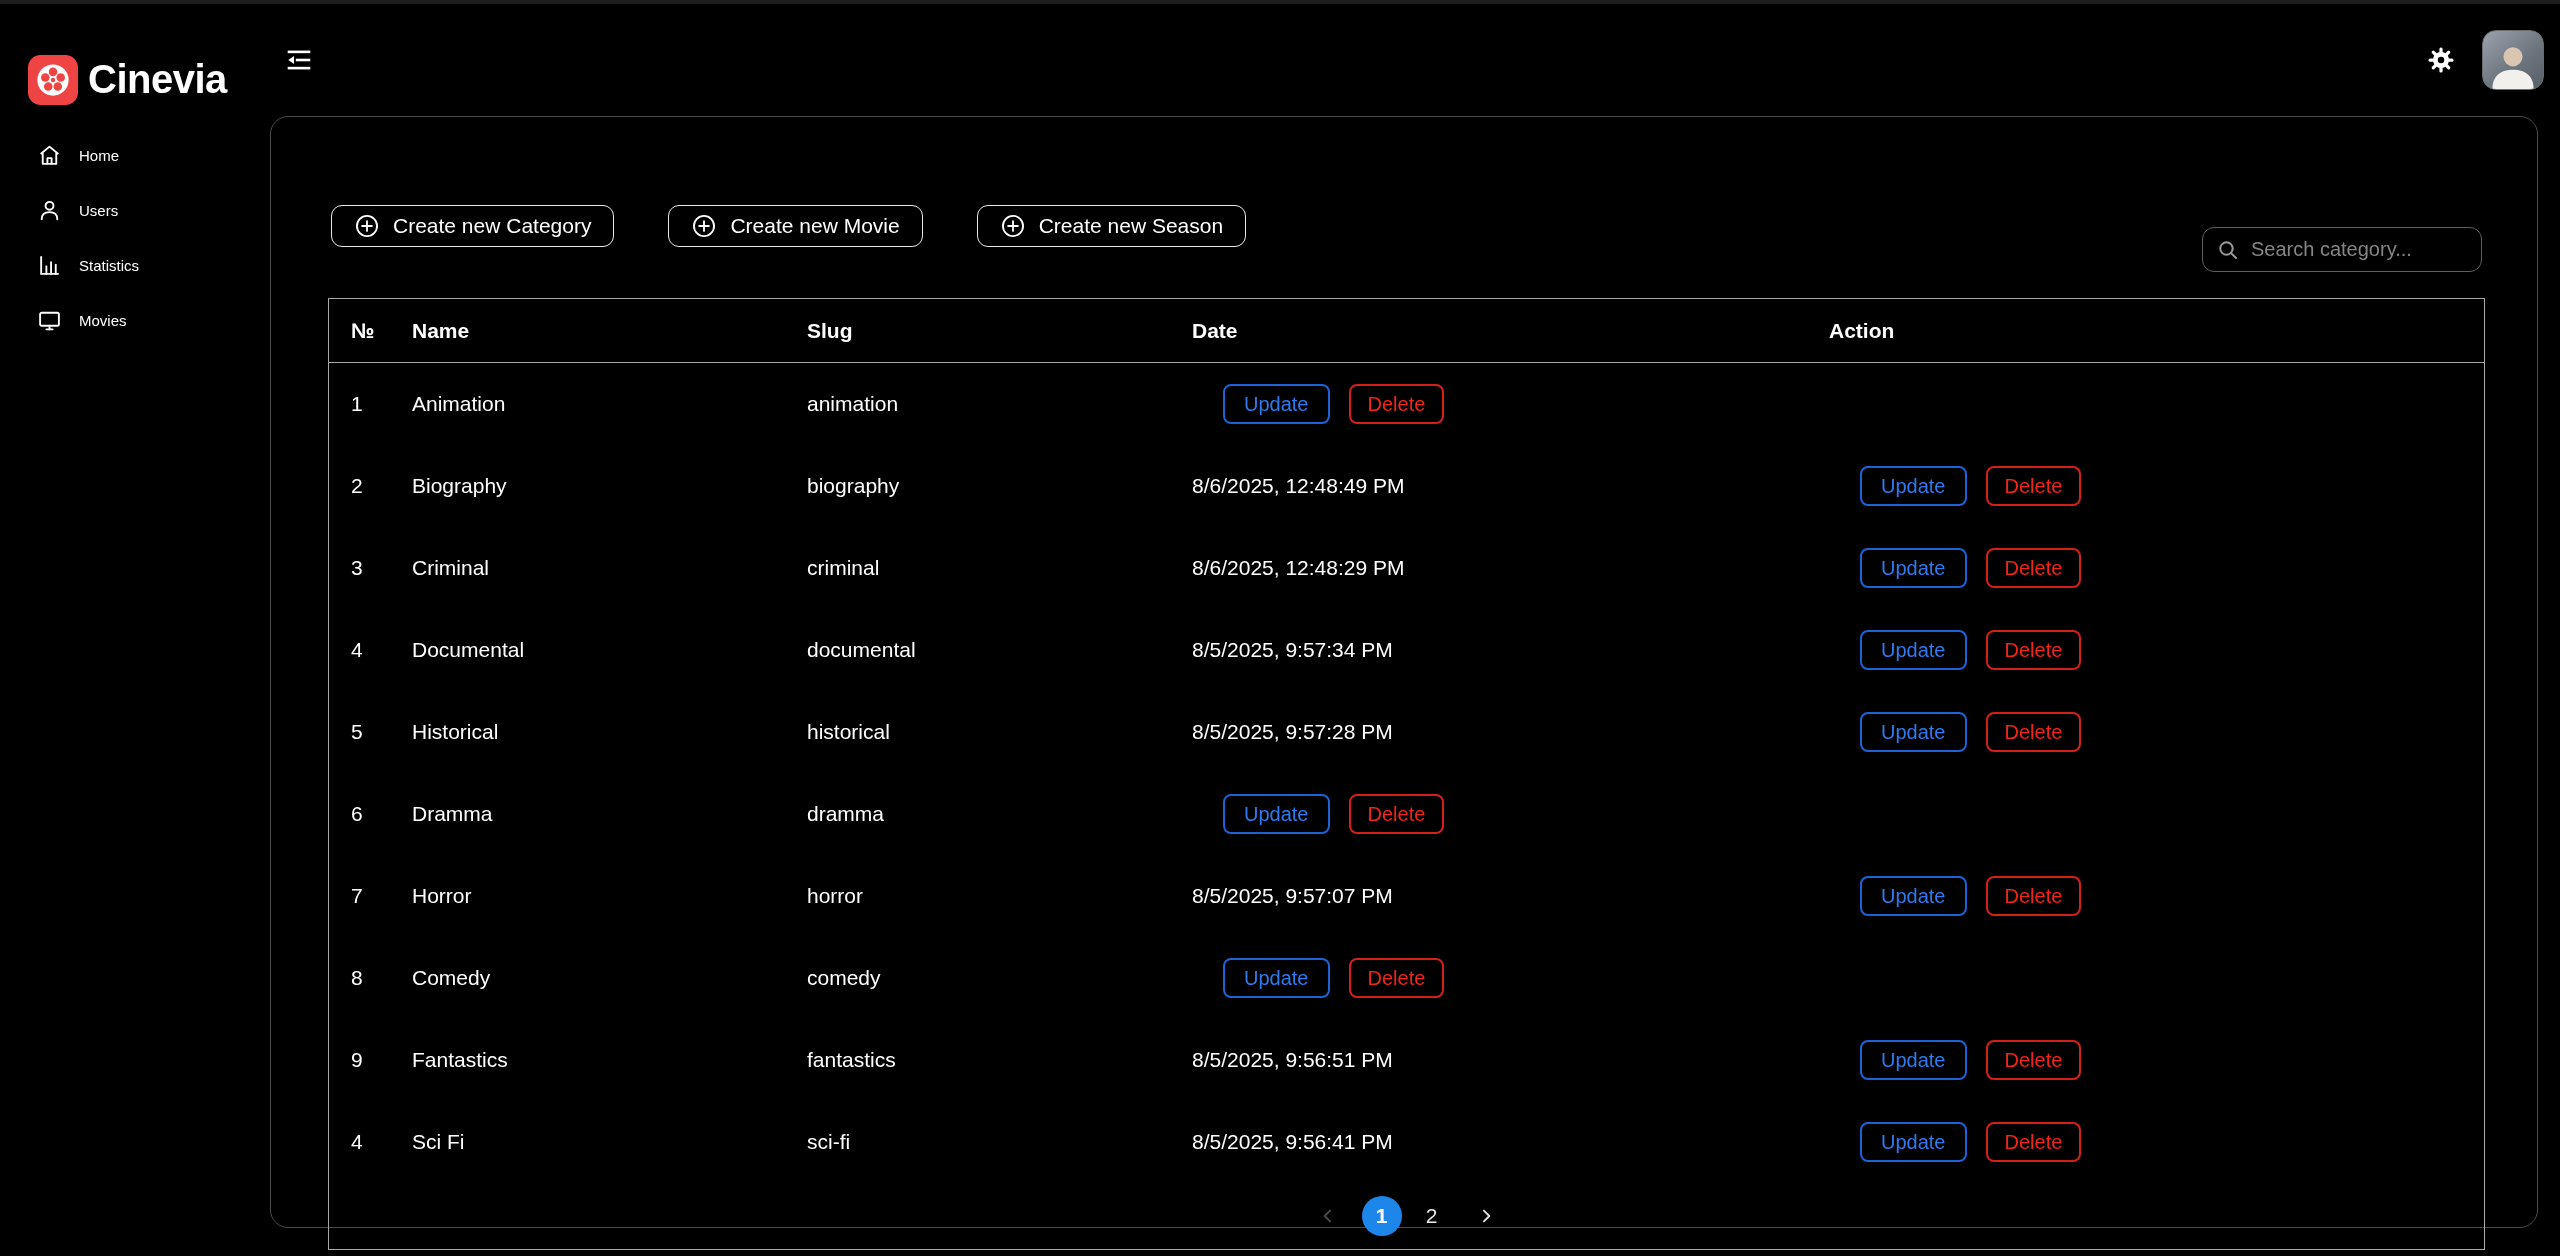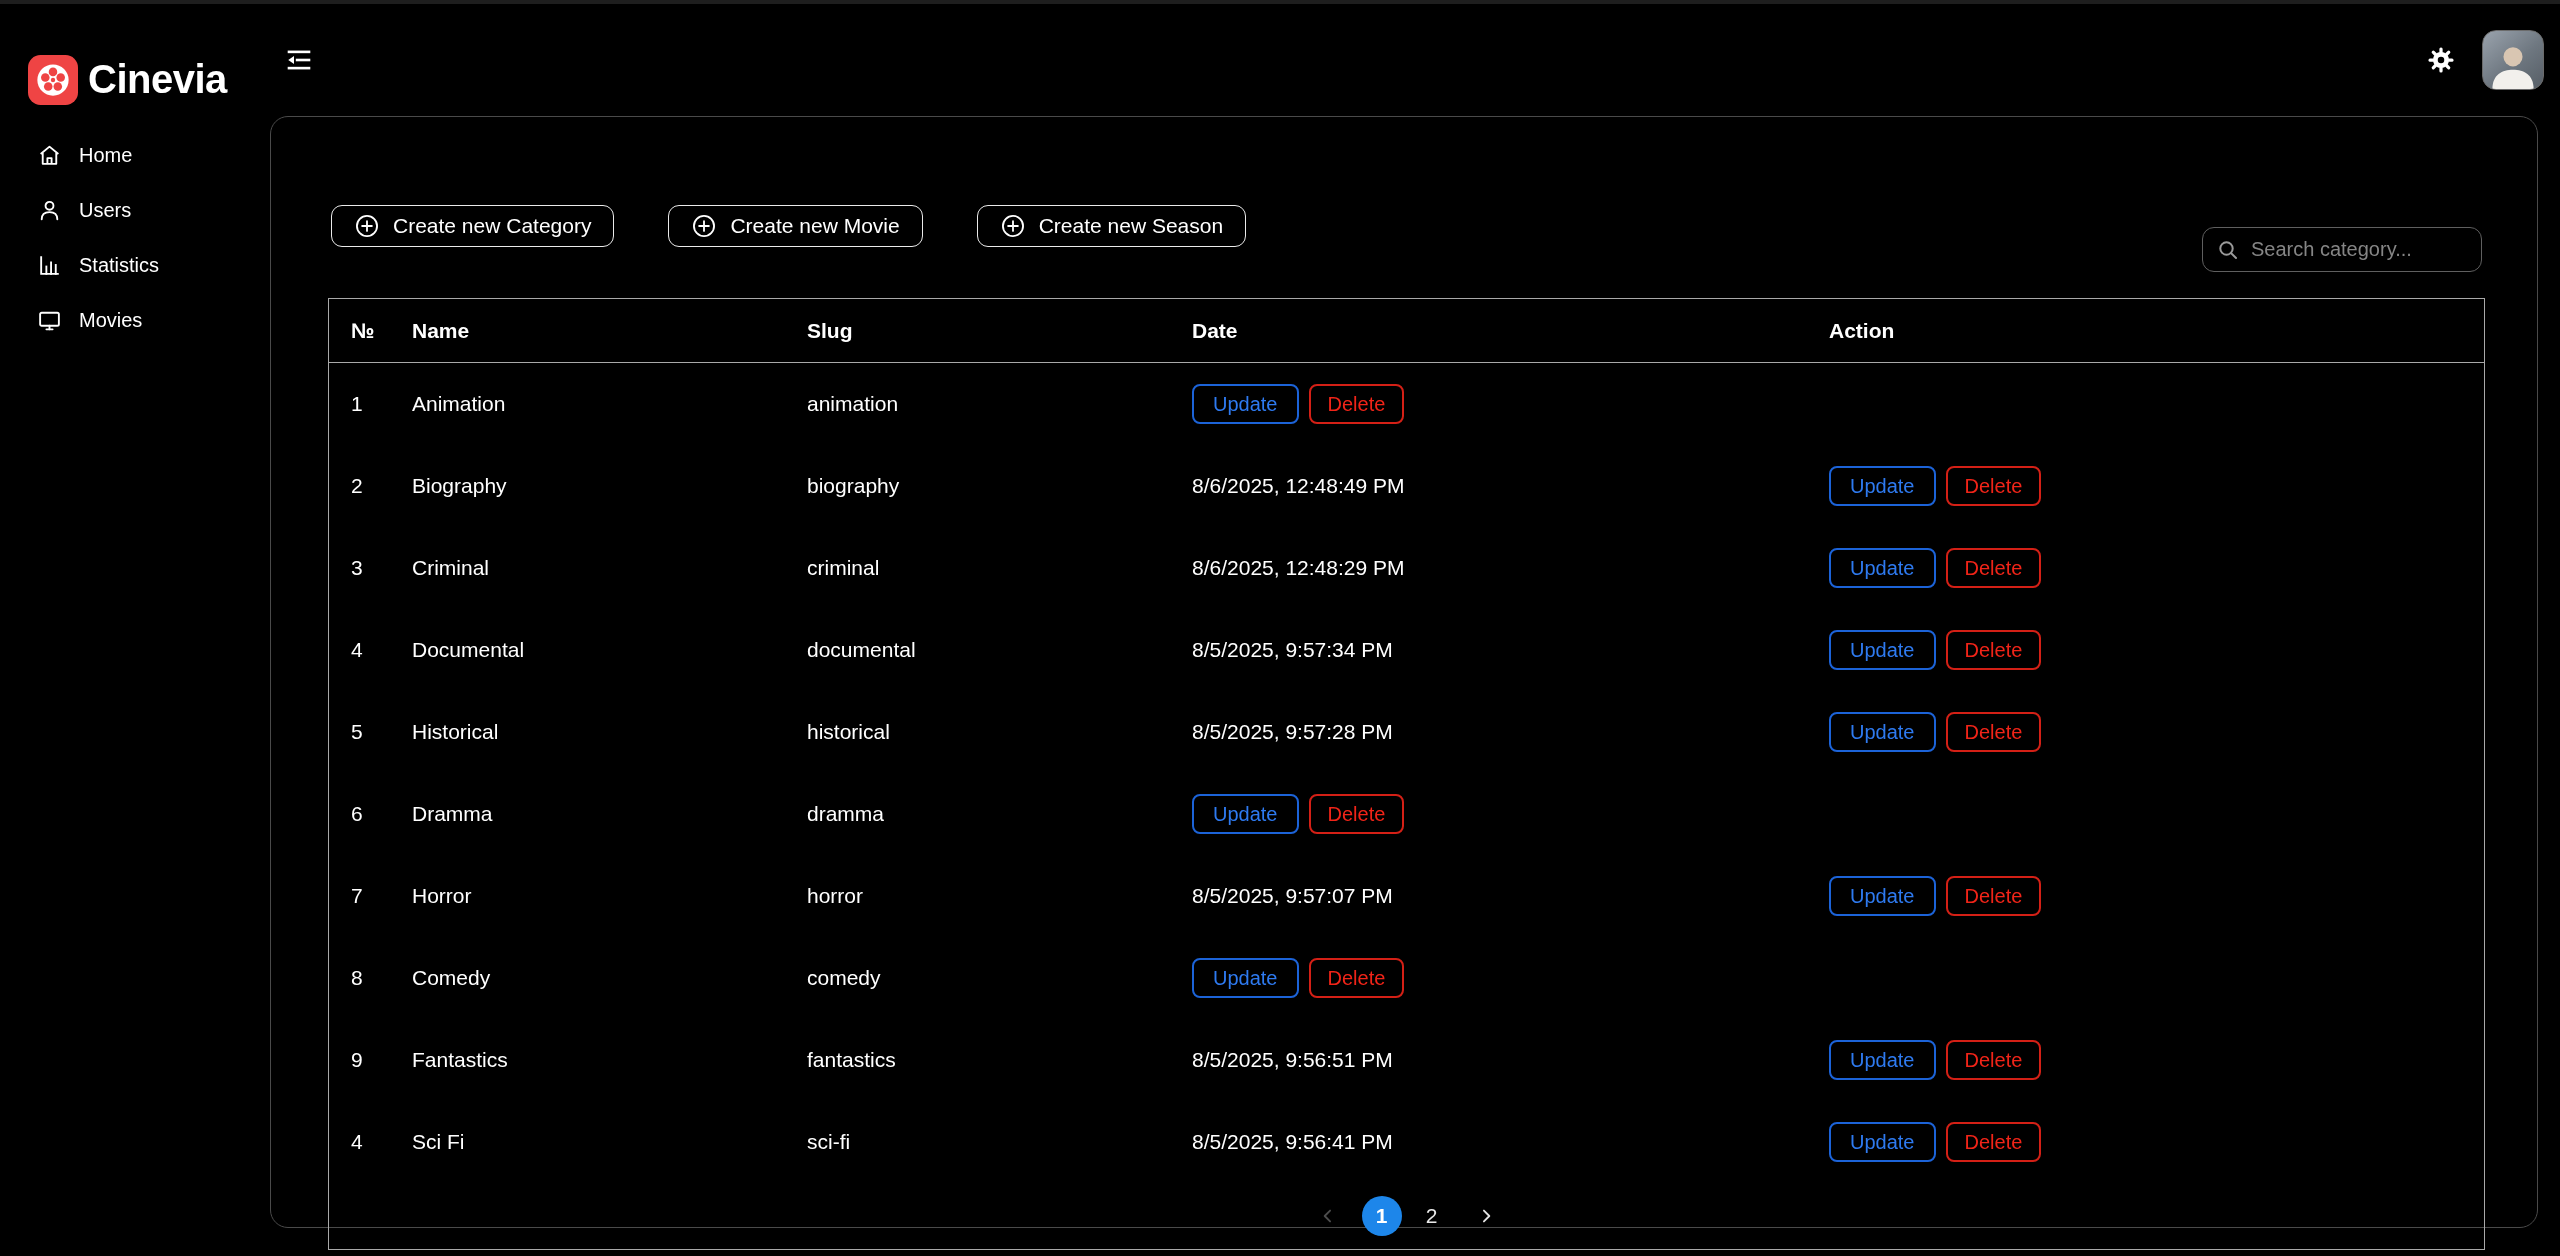--- a/index.html
+++ b/index.html
@@ -22,21 +22,21 @@
   .gear-btn { background:none; border:none; padding:0; cursor:pointer; line-height:0; }
   .avatar {
     width:62px; height:60px; border-radius:14px; overflow:hidden; cursor:pointer;
     background:linear-gradient(140deg,#9aa3ad 0%,#6e7780 55%,#565e66 100%);
     border:1px solid #6b6b6b; display:flex; align-items:flex-end; justify-content:center;
   }
   .avatar svg { width:52px; height:50px; display:block; }
 
   
   .sidebar { position:absolute; top:116px; left:0; width:270px; padding-top:12px; }
-  .side-item { display:flex; align-items:center; gap:17px; height:55px; padding-left:37px; font-size:20px; cursor:pointer; }
+  .side-item { display:flex; align-items:center; gap:17px; height:55px; padding-left:37px; font-size:15px; cursor:pointer; }
   .side-item svg { width:25px; height:25px; flex:0 0 auto; }
 
   
   .panel {
     position:absolute; left:270px; top:116px; width:2268px; height:1112px;
     background:#000; border:1px solid #4a4a4a; border-radius:18px;
   }
   .toolbar { display:flex; align-items:center; justify-content:space-between; margin:62px 55px 0 60px; }
   .create-group { display:flex; gap:54px; }
   .btn-create {
@@ -55,21 +55,21 @@
   .searchbox input::placeholder { color:#858585; }
 
   
   .table-box { margin:26px 52px 0 57px; border:1px solid #a9a9a9; }
   .thead, .trow {
     display:grid; grid-template-columns:83px 395px 385px 637px 1fr; align-items:center;
   }
   .thead { height:64px; font-size:21px; font-weight:700; border-bottom:1px solid #a9a9a9; }
   .thead > div:first-child, .trow > div:first-child { padding-left:22px; }
   .trow { height:82px; font-size:21px; }
-  .c-action { display:flex; gap:10px; }
+  .c-action { display:flex; gap:19px;margin-left:31px; }
   .btn-action {
     height:40px; border-radius:8px; background:transparent; font-size:20px;
     font-family:inherit; cursor:pointer;
   }
   .btn-update { padding:0 19px; border:2px solid #1c63d8; color:#2e7af0; }
   .btn-delete { padding:0 17px; border:2px solid #d42016; color:#f12418; }
 
   
   .pagination { height:66px; display:flex; align-items:center; justify-content:center; gap:14px; }
   .page-nav { background:none; border:none; padding:6px 10px; cursor:pointer; line-height:0; }

